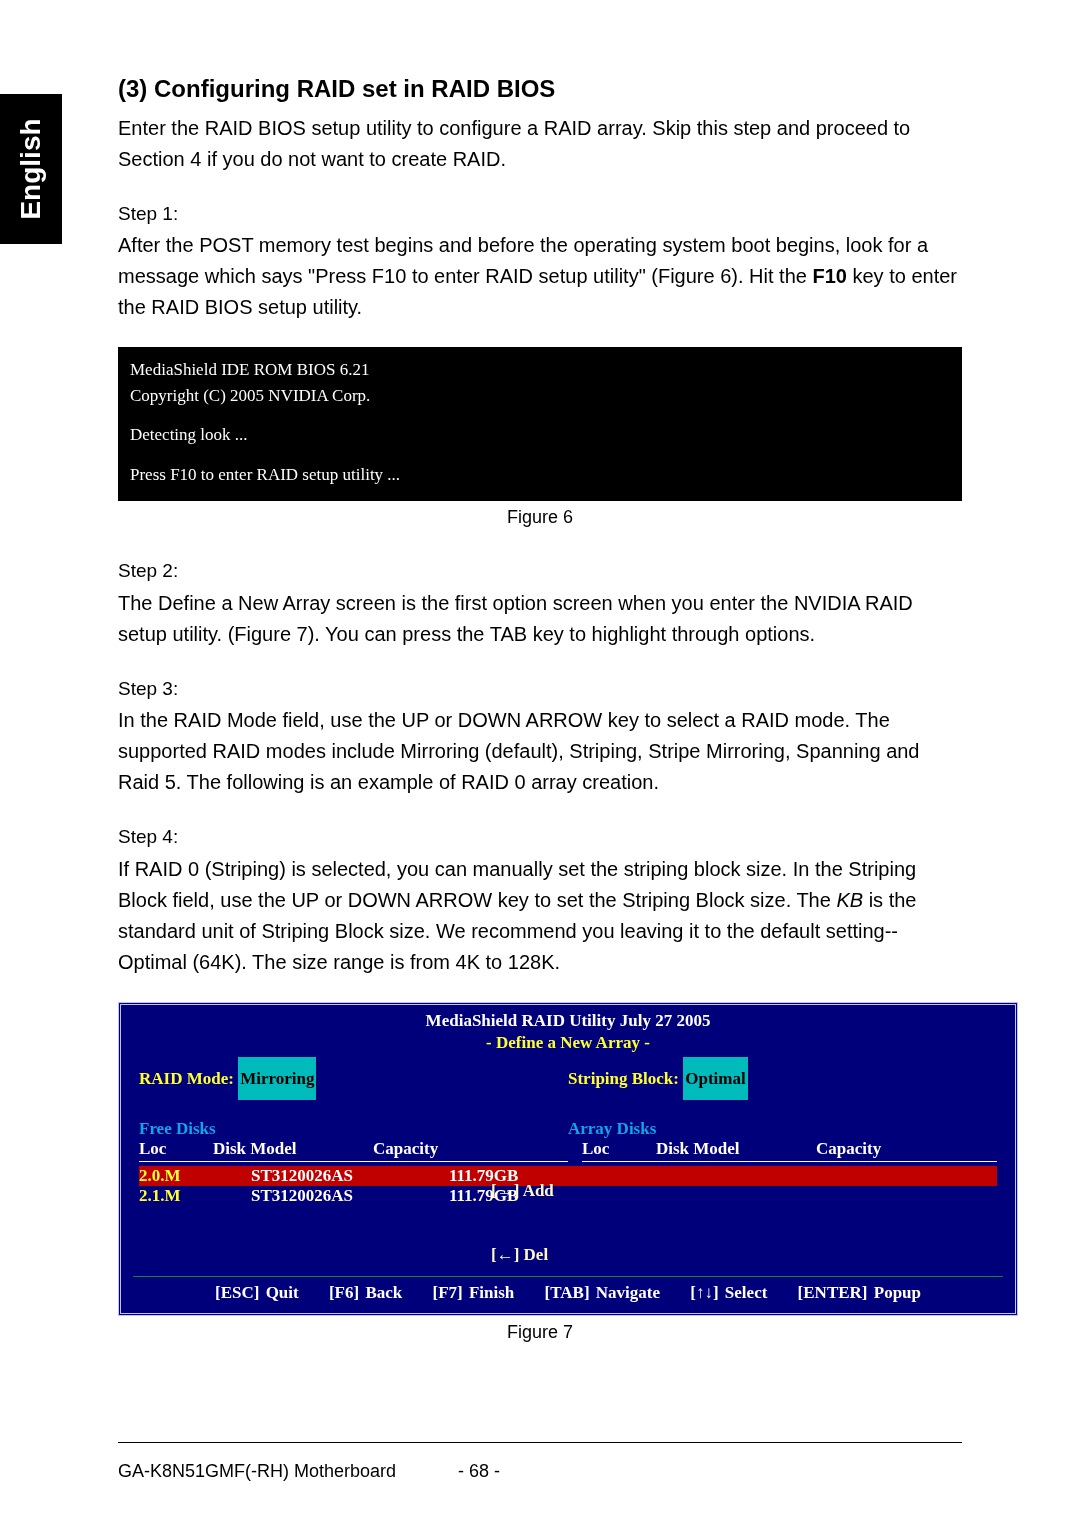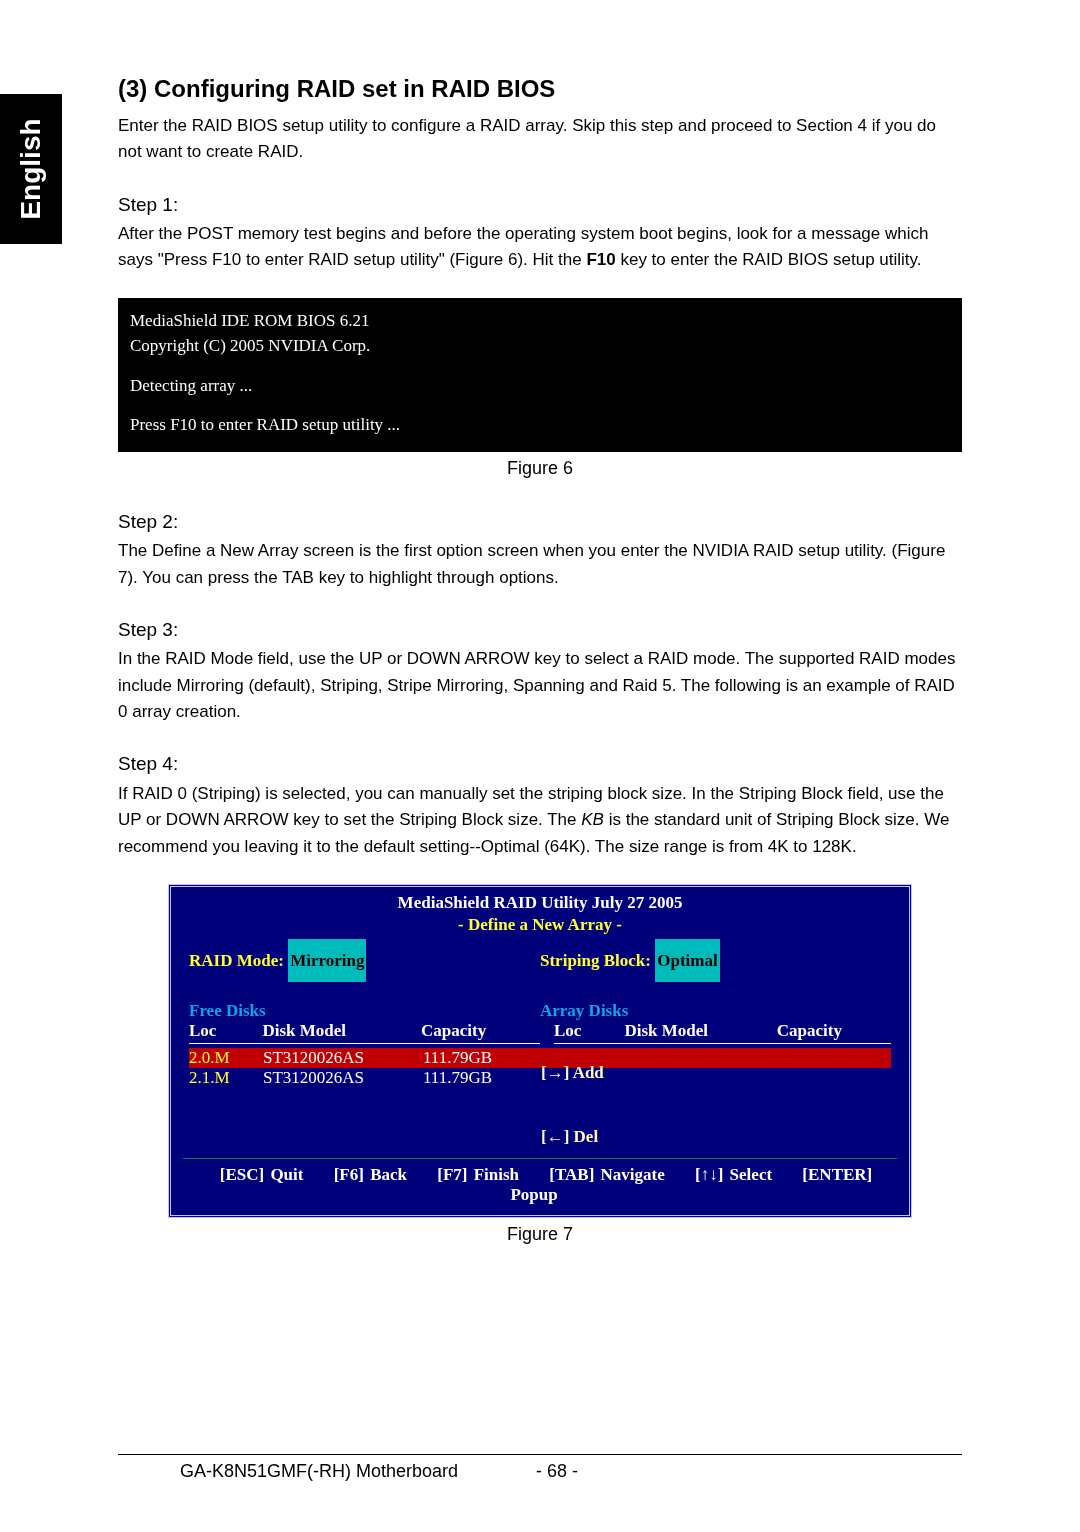--- a/index.html
+++ b/index.html
@@ -33,21 +33,21 @@
     left: 118px;
     top: 75px;
     width: 844px;
   }
   h2.section-title {
     font-size: 24px;
     font-weight: bold;
     margin-bottom: 10px;
   }
   .para {
-    font-size: 17px;
+    font-size: 20px;
     line-height: 1.55;
     margin-bottom: 24px;
   }
   .step-label {
     font-size: 19px;
     line-height: 1.55;
     margin-bottom: 2px;
   }
   .ital { font-style: italic; }
   .bold { font-weight: bold; }
@@ -64,21 +64,21 @@
     text-align: center;
     font-size: 18px;
     margin: 6px 0 28px 0;
   }
   .raid-util {
     background: #00007b;
     border: 3px double #c0c0ff;
     color: #fff;
     font-family: "Times New Roman", serif;
     font-size: 17px;
-    width: 744px;
+    width: 900px;
     margin: 0 auto;
     padding-bottom: 10px;
   }
   .raid-util .titlebar {
     text-align: center;
     font-weight: bold;
     padding: 6px 0 2px 0;
   }
   .raid-util .subtitle {
     text-align: center;
@@ -101,21 +101,21 @@
     display: flex;
     border-bottom: 1px solid #fff;
     padding-bottom: 2px;
     margin-bottom: 4px;
   }
   .sub-cols.right { margin-left: 14px; }
   .c-loc { width: 74px; }
   .c-model { width: 160px; }
   .c-cap { width: 120px; }
   .disk-lines { min-height: 110px; position: relative; }
-  .disk-line { display: flex; font-weight: normal; }
+  .disk-line { display: flex; font-weight: bold; gap: 38px; }
   .disk-line.sel { background: #c00000; }
   .disk-line .c-loc { color: #ffff30; }
   .adddel {
     position: absolute;
     left: 370px;
     top: 15px;
     font-weight: bold;
     color: #fef9c3;
   }
   .adddel .del { margin-top: 44px; }
@@ -127,24 +127,23 @@
     font-weight: bold;
     word-spacing: 2px;
   }
   .footbar span { margin: 0 12px; }
   .page-footer {
     position: absolute;
     left: 118px;
     bottom: 50px;
     width: 844px;
     border-top: 1px solid #000;
-    padding-top: 6px;
+    padding-top: 18px;
     font-size: 18px;
     display: flex;
-    text-align: right;
   }
   .page-footer .pf-left { flex: 0 0 340px; }
   .page-footer .pf-center { flex: 0 0 120px; }
 </style>
 </head>
 <body>
 
 <div class="side-tab">
   <span>English</span>
 </div>
@@ -157,21 +156,21 @@
 
   <p class="step-label">Step 1:</p>
   <p class="para">
     <span>After the POST memory test begins and before the operating system boot begins, look for a message which says "Press F10 to enter RAID setup utility" (Figure 6). Hit the </span><span class="bold">F10</span><span> key to enter the RAID BIOS setup utility.</span>
   </p>
 
   <div class="bios-box">
     <div>MediaShield IDE ROM BIOS 6.21</div>
     <div>Copyright (C) 2005 NVIDIA Corp.</div>
     <div style="height:14px"></div>
-    <div>Detecting array ...</div>
+    <div>Detecting look ...</div>
     <div style="height:14px"></div>
     <div>Press F10 to enter RAID setup utility ...</div>
   </div>
   <p class="caption">Figure 6</p>
 
   <p class="step-label">Step 2:</p>
   <p class="para">The Define a New Array screen is the first option screen when you enter the NVIDIA RAID setup utility. (Figure 7). You can press the TAB key to highlight through options.</p>
 
   <p class="step-label">Step 3:</p>
   <p class="para">In the RAID Mode field, use the UP or DOWN ARROW key to select a RAID mode. The supported RAID modes include Mirroring (default), Striping, Stripe Mirroring, Spanning and Raid 5. The following is an example of RAID 0 array creation.</p>

